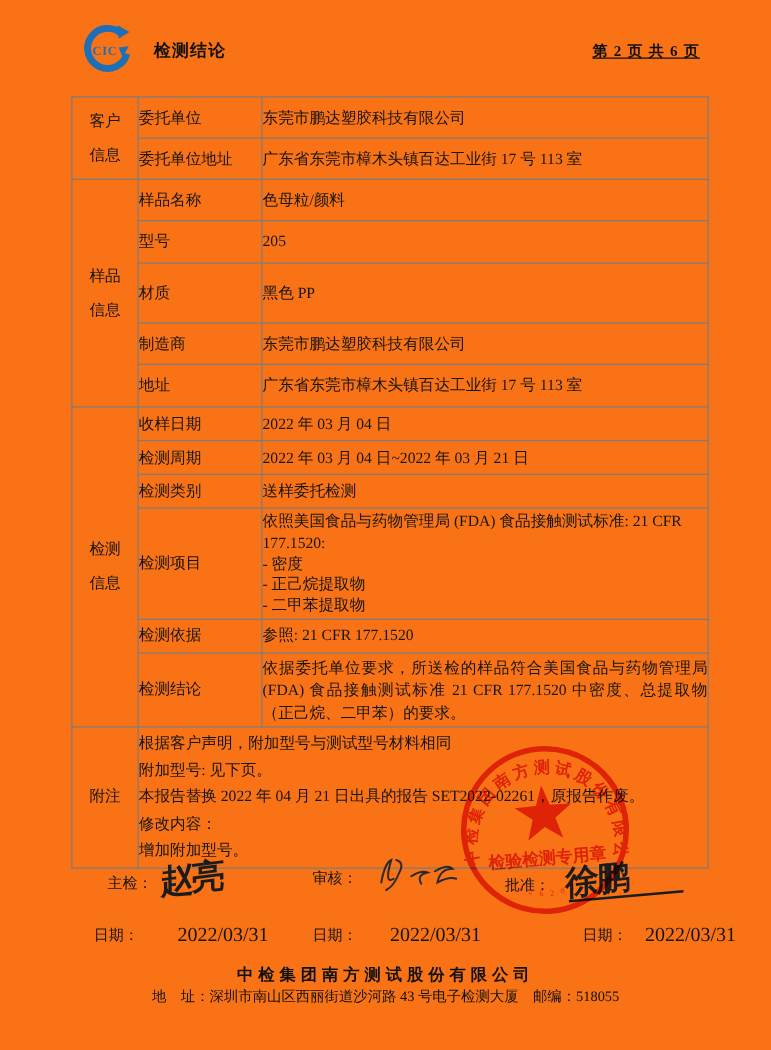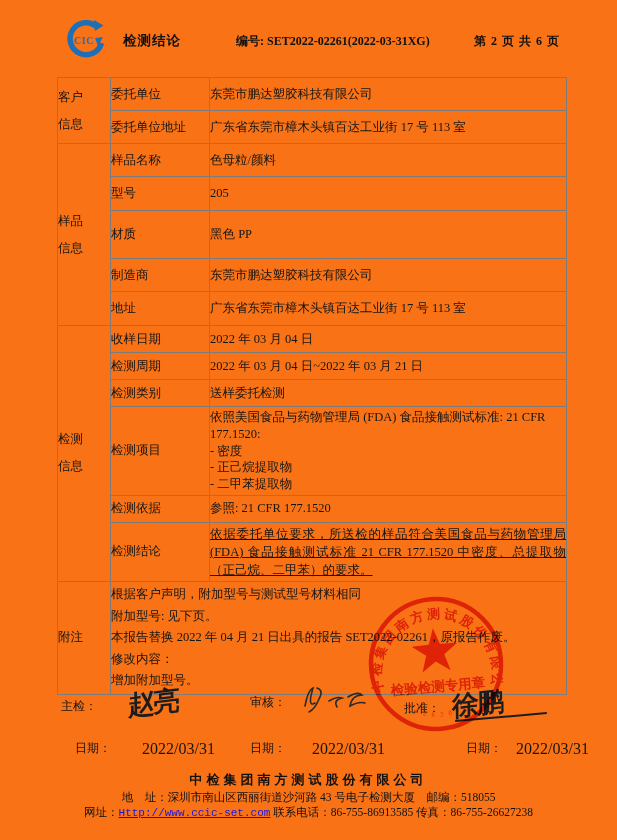--- a/index.html
+++ b/index.html
@@ -3,31 +3,31 @@
 <meta charset="utf-8">
 <style>
   html,body{margin:0;padding:0;background:#fff;}
   .page{position:relative;width:617px;height:840px;background:#f97316;overflow:hidden;
         font-family:"Liberation Serif","DejaVu Serif",serif;color:#111;}
 
   
   .hdr-logo{position:absolute;left:62px;top:19px;width:44px;height:42px;}
   .hdr-title{position:absolute;left:123px;top:32px;font-size:13.5px;font-weight:bold;letter-spacing:1px;}
   .hdr-no{position:absolute;left:236px;top:33px;font-size:12px;font-weight:bold;}
-  .hdr-page{position:absolute;left:474px;top:33px;font-size:12px;font-weight:bold;letter-spacing:1px;}
+  .hdr-page{position:absolute;left:474px;top:33px;font-size:12px;font-weight:bold;letter-spacing:1px;text-decoration:underline;}
 
   
   table.report{position:absolute;left:57px;top:77px;width:509px;border-collapse:collapse;table-layout:fixed;}
   table.report td{border:1px solid #7c7c7c;font-size:12.5px;vertical-align:middle;padding:0;color:#151515;}
-  td.sec{width:53px;white-space:pre-line;line-height:27px;}
+  td.sec{width:53px;text-align:center;white-space:pre-line;line-height:27px;}
   td.lbl{width:99px;padding-left:9px;}
   td.val{padding-left:11px;padding-right:8px;}
   td.val.preline{white-space:pre-line;}
   #cell-items{line-height:16.8px;padding-top:2px;padding-bottom:2px;}
-  #cell-conclusion{line-height:18px;text-align:justify;padding-top:2px;padding-bottom:2px;text-decoration:underline;}
+  #cell-conclusion{line-height:18px;text-align:justify;padding-top:2px;padding-bottom:2px;}
   #cell-remarks{line-height:21.6px;padding-top:2px;padding-bottom:2px;}
 
   
   .sig-label{position:absolute;font-size:12px;color:#151515;}
   .sig-name{position:absolute;font-size:27px;font-weight:600;color:#1c1c1c;
             transform:rotate(-7deg) skewX(-6deg);letter-spacing:-2px;}
   .sig-underline{position:absolute;background:#1c1c1c;height:2px;transform:rotate(-5deg);}
   .date-label{position:absolute;font-size:12px;color:#151515;}
   .date-value{position:absolute;font-size:16px;color:#151515;}
 
@@ -47,21 +47,20 @@
 
 <div class="page">
 
   <svg class="hdr-logo" viewBox="0 0 44 42">
     <path d="M 35 8 A 16 16 0 1 0 39.5 24" fill="none" stroke="#1e6fb5" stroke-width="5.5"></path>
     <polygon points="32,1 41.5,6.5 33,12" fill="#1e6fb5"></polygon>
     <polygon points="41,18 36,27 33,19" fill="#1e6fb5"></polygon>
     <text x="22" y="25" text-anchor="middle" font-size="10" font-weight="bold" fill="#1e6fb5" font-family="'Liberation Serif',serif" letter-spacing="0.5">CIC</text>
   </svg>
   <div class="hdr-title">检测结论</div>
-  <div class="hdr-no">编号: SET2022-02261(2022-03-31XG)</div>
   <div class="hdr-page">第 2 页 共 6 页</div>
 
   <table class="report">
     <colgroup>
         <col style="width:53px">
         <col style="width:99px">
         <col style="width:357px">
       </colgroup>
     <tbody>
         <tr style="height:33px">
@@ -130,21 +129,21 @@
       <td class="sec">附注</td>
       <td class="val preline" id="cell-remarks" colspan="2">根据客户声明，附加型号与测试型号材料相同
 附加型号: 见下页。
 本报告替换 2022 年 04 月 21 日出具的报告 SET2022-02261，原报告作废。
 修改内容：
 增加附加型号。</td>
     </tr>
   </tbody>
     </table>
 
-  <div class="sig-label" style="left:61px;top:698px">主检：</div>
+  <div class="sig-label" style="left:86px;top:698px">主检：</div>
   <div class="sig-name" style="left:128px;top:685px">赵亮</div>
 
   <div class="sig-label" style="left:250px;top:694px">审核：</div>
   <svg style="position:absolute;left:298px;top:682px" width="72" height="42" viewBox="0 0 72 42">
     <path d="M7 24 Q10 8 15 6 Q9 26 17 21 M19 6 Q26 8 21 17 Q17 27 11 30 M31 19 Q39 14 44 16 Q35 18 39 25 M50 15 Q60 9 64 13 Q54 13 52 24 Q61 19 67 21" stroke="#2a2a2a" stroke-width="1.6" fill="none" stroke-linecap="round"></path>
   </svg>
 
   <div class="sig-label" style="left:404px;top:700px">批准：</div>
   <div class="sig-name" style="left:452px;top:686px">徐鹏</div>
   <div class="sig-underline" style="left:455px;top:716px;width:92px"></div>
@@ -169,19 +168,14 @@
       </text>
       <text x="70" y="97" text-anchor="middle" font-size="13.5" font-weight="bold" fill="#e23c2e">检验检测专用章</text>
       <text font-size="6.5" fill="#e23c2e" letter-spacing="2">
         <textPath href="#arcBot" startOffset="14">9 1 2 6 2 0 7</textPath>
       </text>
     </svg>
   </div>
 
   <div class="ft-company">中检集团南方测试股份有限公司</div>
   <div class="ft-line1">地　址：深圳市南山区西丽街道沙河路 43 号电子检测大厦　邮编：518055</div>
-  <div class="ft-line2">
-    <span>网址：</span><a href="#" class="ft-url">Http://www.ccic-set.com</a>
-    <span>联系电话：86-755-86913585</span>
-    <span>传真：86-755-26627238</span>
-  </div>
 
 </div>
 
 </body></html>

